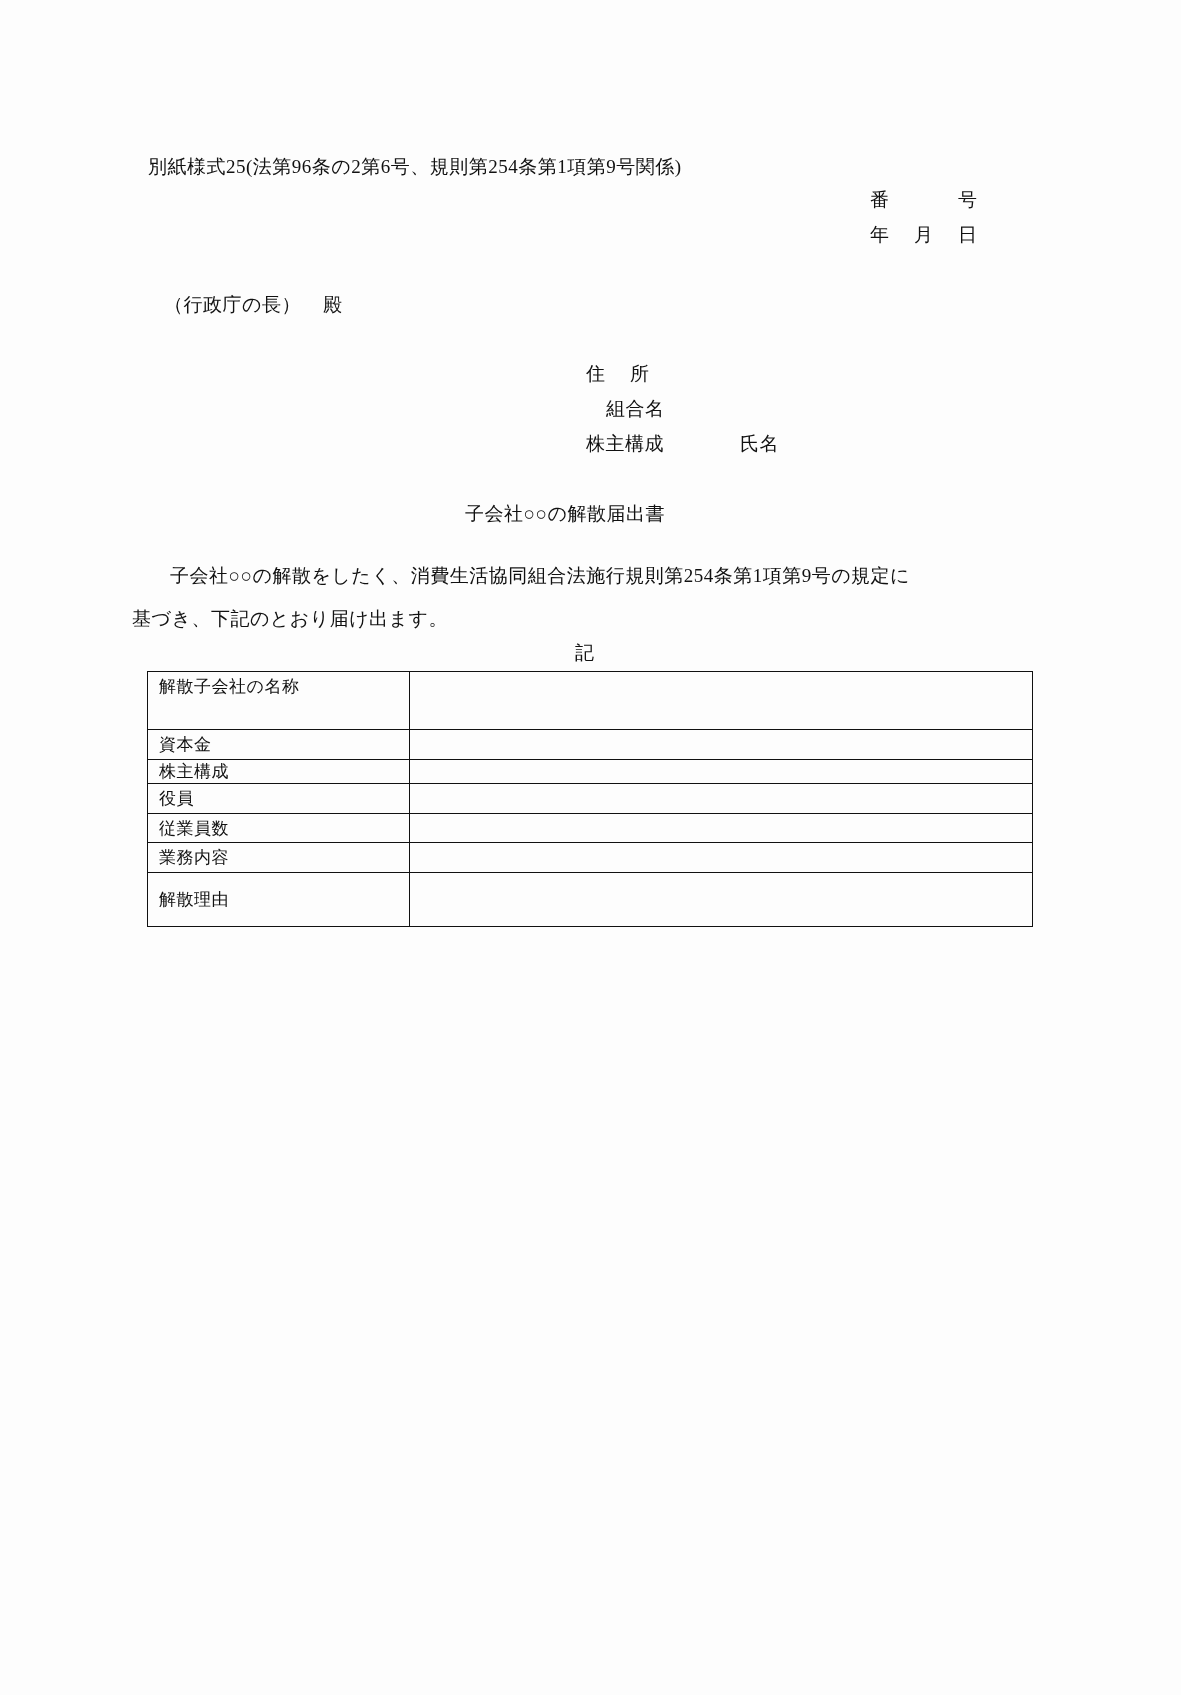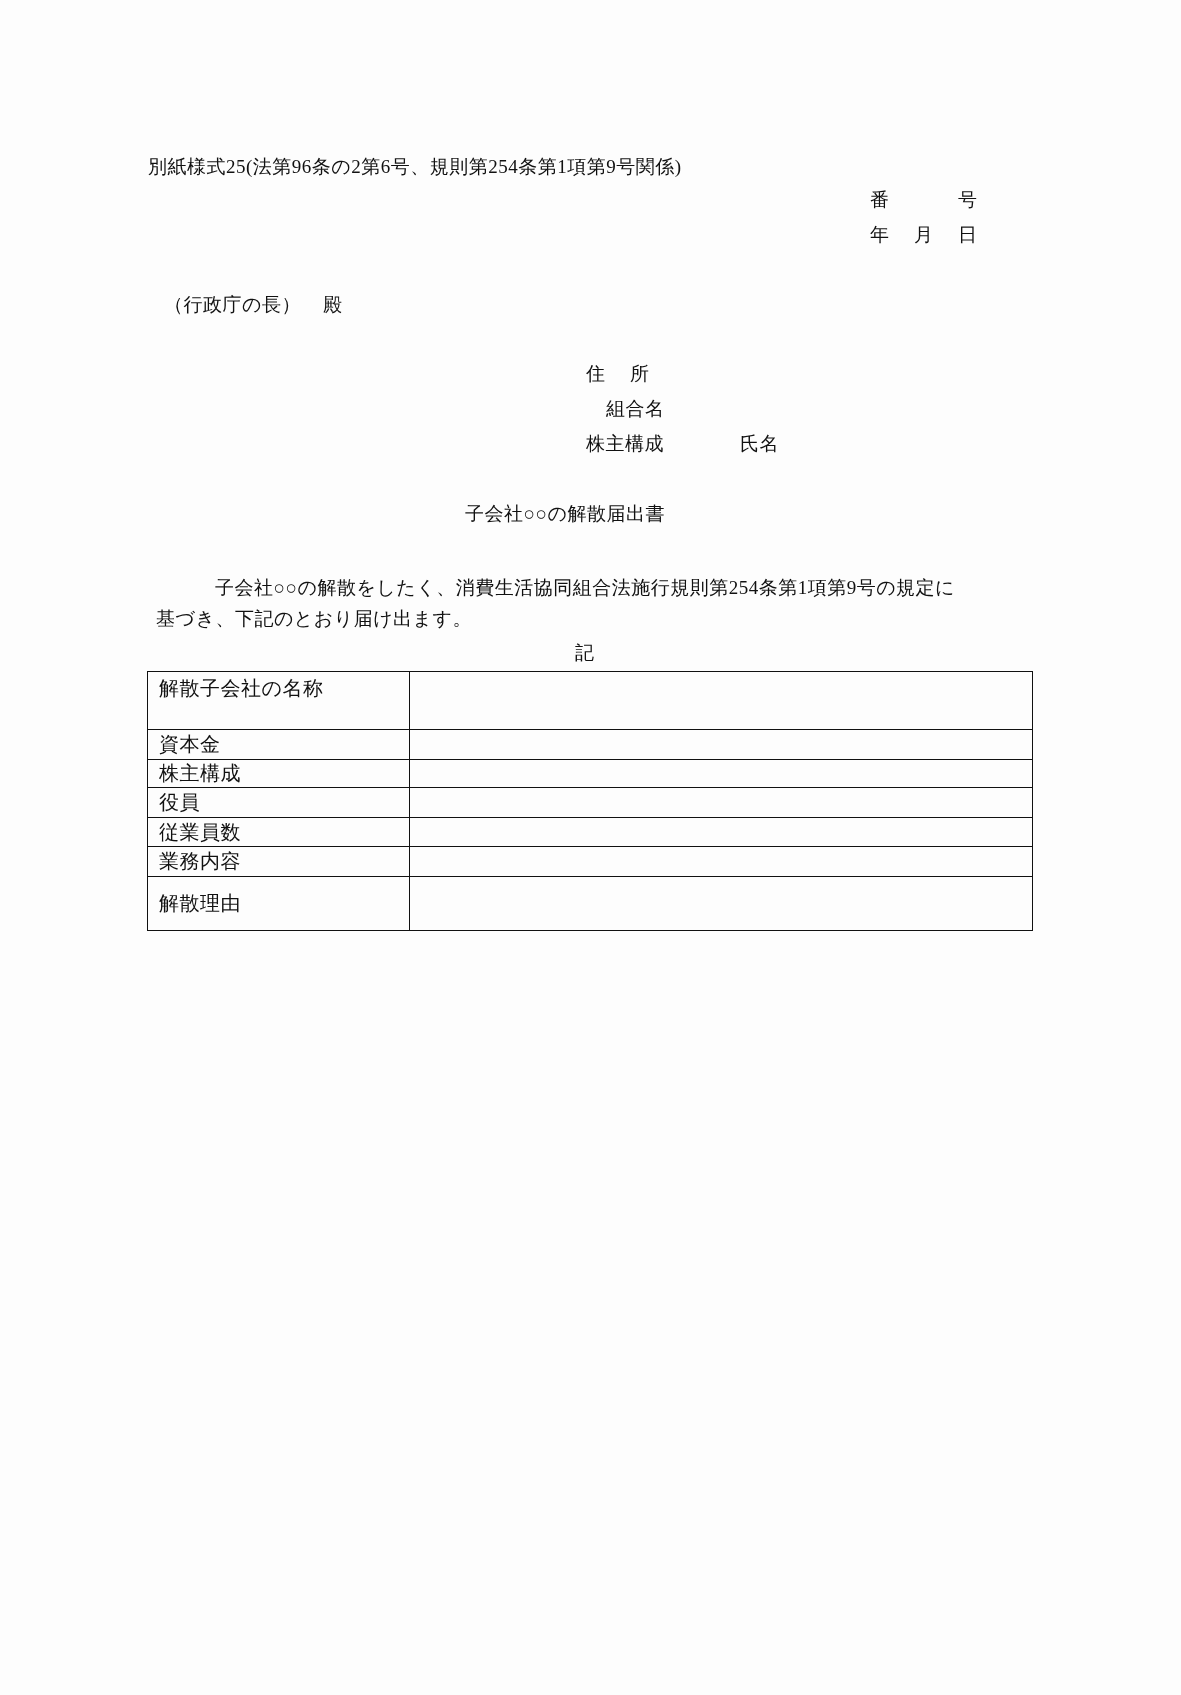--- a/index.html
+++ b/index.html
@@ -15,21 +15,21 @@
   table.form {
     position: absolute;
     left: 147px; top: 671px;
     width: 886px;
     border-collapse: collapse;
     table-layout: fixed;
   }
   table.form td {
     border: 1.5px solid #111;
     padding: 0 0 0 11px;
-    font-size: 20px;
+    font-size: 17px;
     vertical-align: middle;
     box-sizing: border-box;
     letter-spacing: 0.5px;
   }
   table.form td.label { width: 262px; }
   table.form td.top { vertical-align: top; padding-top: 3px; }
   table.form td.value { padding: 0; }
   .date-cell { position: relative; width: 100%; height: 100%; }
   .date-cell span { position: absolute; top: 50%; transform: translateY(-50%); }
 </style>
@@ -46,22 +46,22 @@
 <div class="t" style="left:164px; top:293px;">（行政庁の長）</div>
 <div class="t" style="left:323px; top:293px;">殿</div>
 
 <div class="t" style="left:586px; top:362px;">住</div>
 <div class="t" style="left:630px; top:362px;">所</div>
 <div class="t" style="left:606px; top:397px;">組合名</div>
 <div class="t" style="left:586px; top:432px;">株主構成</div>
 <div class="t" style="left:740px; top:432px;">氏名</div>
 
 <div class="t" style="left:465px; top:502px;">子会社○○の解散届出書</div>
-<div class="t" style="left:170px; top:576px;margin-left:45px;">子会社○○の解散をしたく、消費生活協同組合法施行規則第254条第1項第9号の規定に</div>
-<div class="t" style="left:156px; top:607px;">基づき、下記のとおり届け出ます。</div>
+<div class="t" style="left:170px; top:564px;">子会社○○の解散をしたく、消費生活協同組合法施行規則第254条第1項第9号の規定に</div>
+<div class="t" style="left:132px; top:607px;">基づき、下記のとおり届け出ます。</div>
 <div class="t" style="left:575px; top:641px;">記</div>
 
 <table class="form">
   <tbody>
       <tr style="height:58px;">
     <td class="label top">解散子会社の名称</td>
     <td class="value"></td>
   </tr>
   <tr style="height:30px;">
     <td class="label">資本金</td>

